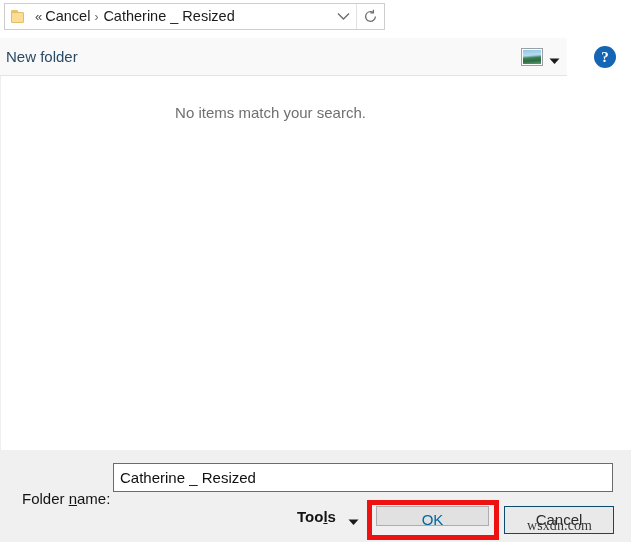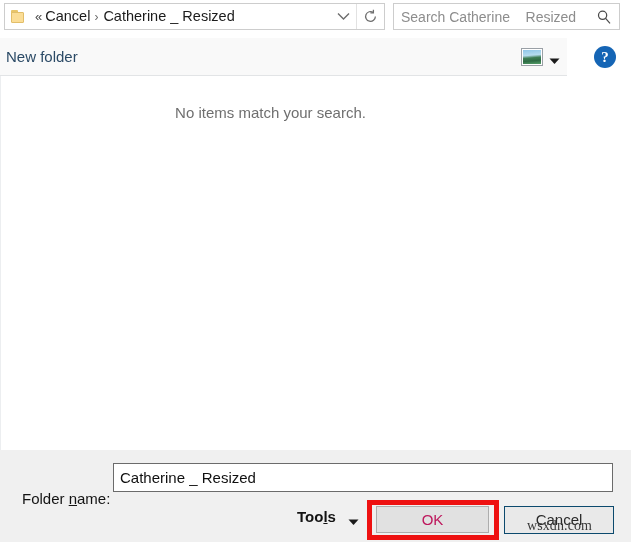--- a/index.html
+++ b/index.html
@@ -287,27 +287,27 @@
     height: 40px;
     border: 5px solid #ee1111;
     box-sizing: border-box;
     background: transparent;
   }
   .ok-btn {
     position: absolute;
     left: 376px;
     top: 506px;
     width: 113px;
-    height: 27px;
+    height: 20px;
     background: #e1e1e1;
     border: 1px solid #adadad;
     box-sizing: border-box;
     font-family: "Liberation Sans", sans-serif;
     font-size: 15px;
-    color: #be185d;
+    color: #0369a1;
     text-align: center;
     line-height: 26px;
   }
   .cancel-btn {
     position: absolute;
     left: 504px;
     top: 506px;
     width: 110px;
     height: 28px;
     background: #e9e9e9;
@@ -355,29 +355,20 @@
     </span>
 
     <span class="addr-refresh">
       <svg width="15" height="15" viewBox="0 0 16 16" aria-hidden="true">
         <path d="M13.2 8 A5.2 5.2 0 1 1 11.0 3.7" fill="none" stroke="#6d6d6d" stroke-width="1.35"></path>
         <path d="M11.1 0.9 L11.1 4.2 L7.9 4.2" fill="none" stroke="#6d6d6d" stroke-width="1.35"></path>
       </svg>
     </span>
   </div>
 
-  <div class="searchbox">
-    <span class="search-placeholder">Search Catherine _ Resized</span>
-    <span class="search-icon-wrap">
-      <svg width="16" height="16" viewBox="0 0 16 16" aria-hidden="true">
-        <circle cx="6.6" cy="6.3" r="4.1" fill="none" stroke="#4a4a4a" stroke-width="1.25"></circle>
-        <line x1="9.6" y1="9.4" x2="14" y2="14.4" stroke="#4a4a4a" stroke-width="1.25"></line>
-      </svg>
-    </span>
-  </div>
 </div>
 
 <div class="toolbar">
   <div class="new-folder-btn">New folder</div>
 </div>
 
 <div class="view-icon-btn">
   <div class="pic-icon">
       <div class="pic-inner"></div>
     </div>

